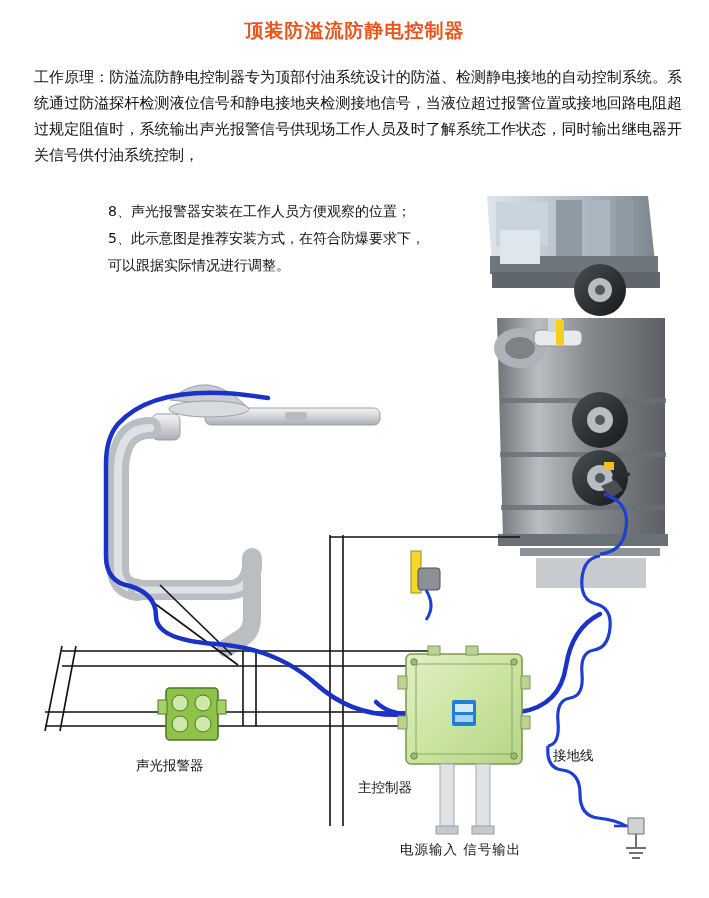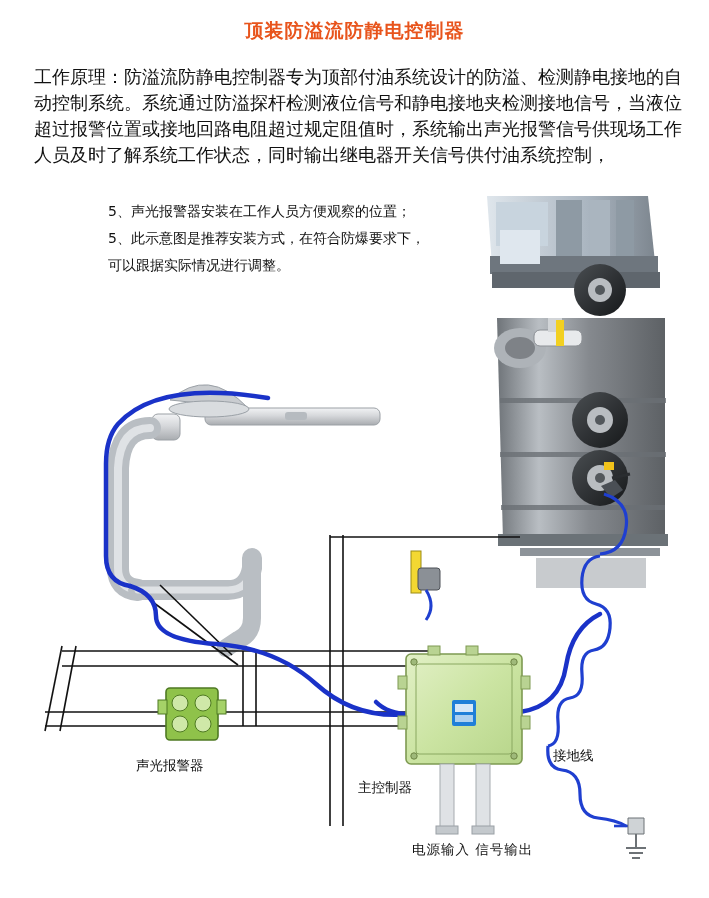--- a/index.html
+++ b/index.html
@@ -29,21 +29,21 @@
     font-size: 19px;
     font-weight: bold;
     color: #e8541c;
     letter-spacing: 1px;
   }
   .intro {
     position: absolute;
     top: 64px;
     left: 34px;
     width: 648px;
-    font-size: 18px;
+    font-size: 15px;
     line-height: 26px;
     color: #111;
     text-align: justify;
   }
   .install-note {
     position: absolute;
     top: 198px;
     left: 108px;
     width: 330px;
     font-size: 14px;
@@ -56,42 +56,42 @@
   
   .lbl {
     position: absolute;
     font-size: 13.5px;
     color: #111;
     white-space: nowrap;
   }
   .lbl-alarm   { left: 136px; top: 757px; }
   .lbl-ctrl    { left: 358px; top: 779px; }
   .lbl-ground  { left: 553px; top: 747px; }
-  .lbl-bottom  { left: 412px; top: 841px; letter-spacing: 1px; text-align: center;}
+  .lbl-bottom  { left: 400px; top: 841px; letter-spacing: 1px; text-align: center;}
 
   
   svg.diagram {
     position: absolute;
     left: 0;
     top: 0;
     width: 709px;
     height: 898px;
   }
 </style>
 </head>
 <body>
 
 <div id="page">
 
   <div class="title">顶装防溢流防静电控制器</div>
 
   <div class="intro">工作原理：防溢流防静电控制器专为顶部付油系统设计的防溢、检测静电接地的自动控制系统。系统通过防溢探杆检测液位信号和静电接地夹检测接地信号，当液位超过报警位置或接地回路电阻超过规定阻值时，系统输出声光报警信号供现场工作人员及时了解系统工作状态，同时输出继电器开关信号供付油系统控制，</div>
 
   <div class="install-note">
-    <div>5、声光报警器安装在工作人员方便观察的位置；</div>
+    <div>8、声光报警器安装在工作人员方便观察的位置；</div>
     <div>5、此示意图是推荐安装方式，在符合防爆要求下，</div>
     <div>可以跟据实际情况进行调整。</div>
   </div>
 
   <svg class="diagram" viewBox="0 0 709 898">
     <defs>
       <linearGradient id="gTank" x1="0" y1="0" x2="1" y2="0">
         <stop offset="0%" stop-color="#6f7479"></stop>
         <stop offset="25%" stop-color="#b9bec3"></stop>
         <stop offset="55%" stop-color="#85898e"></stop>

